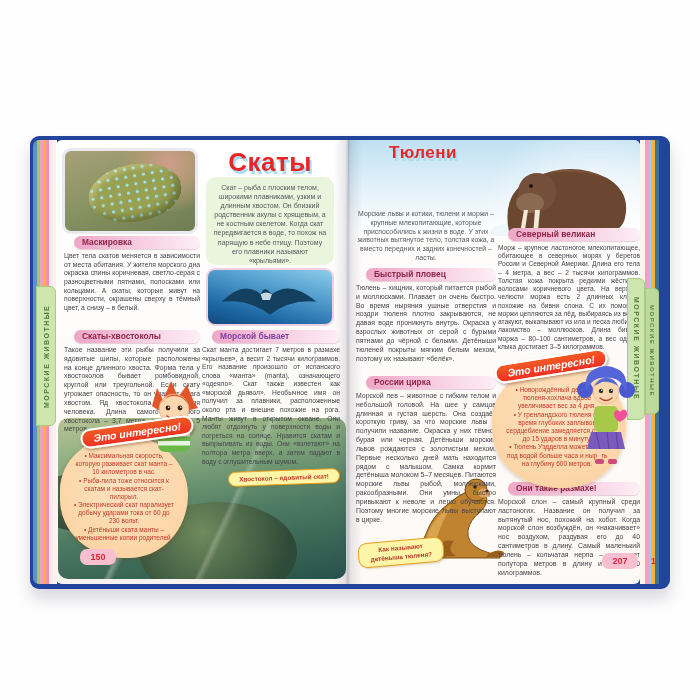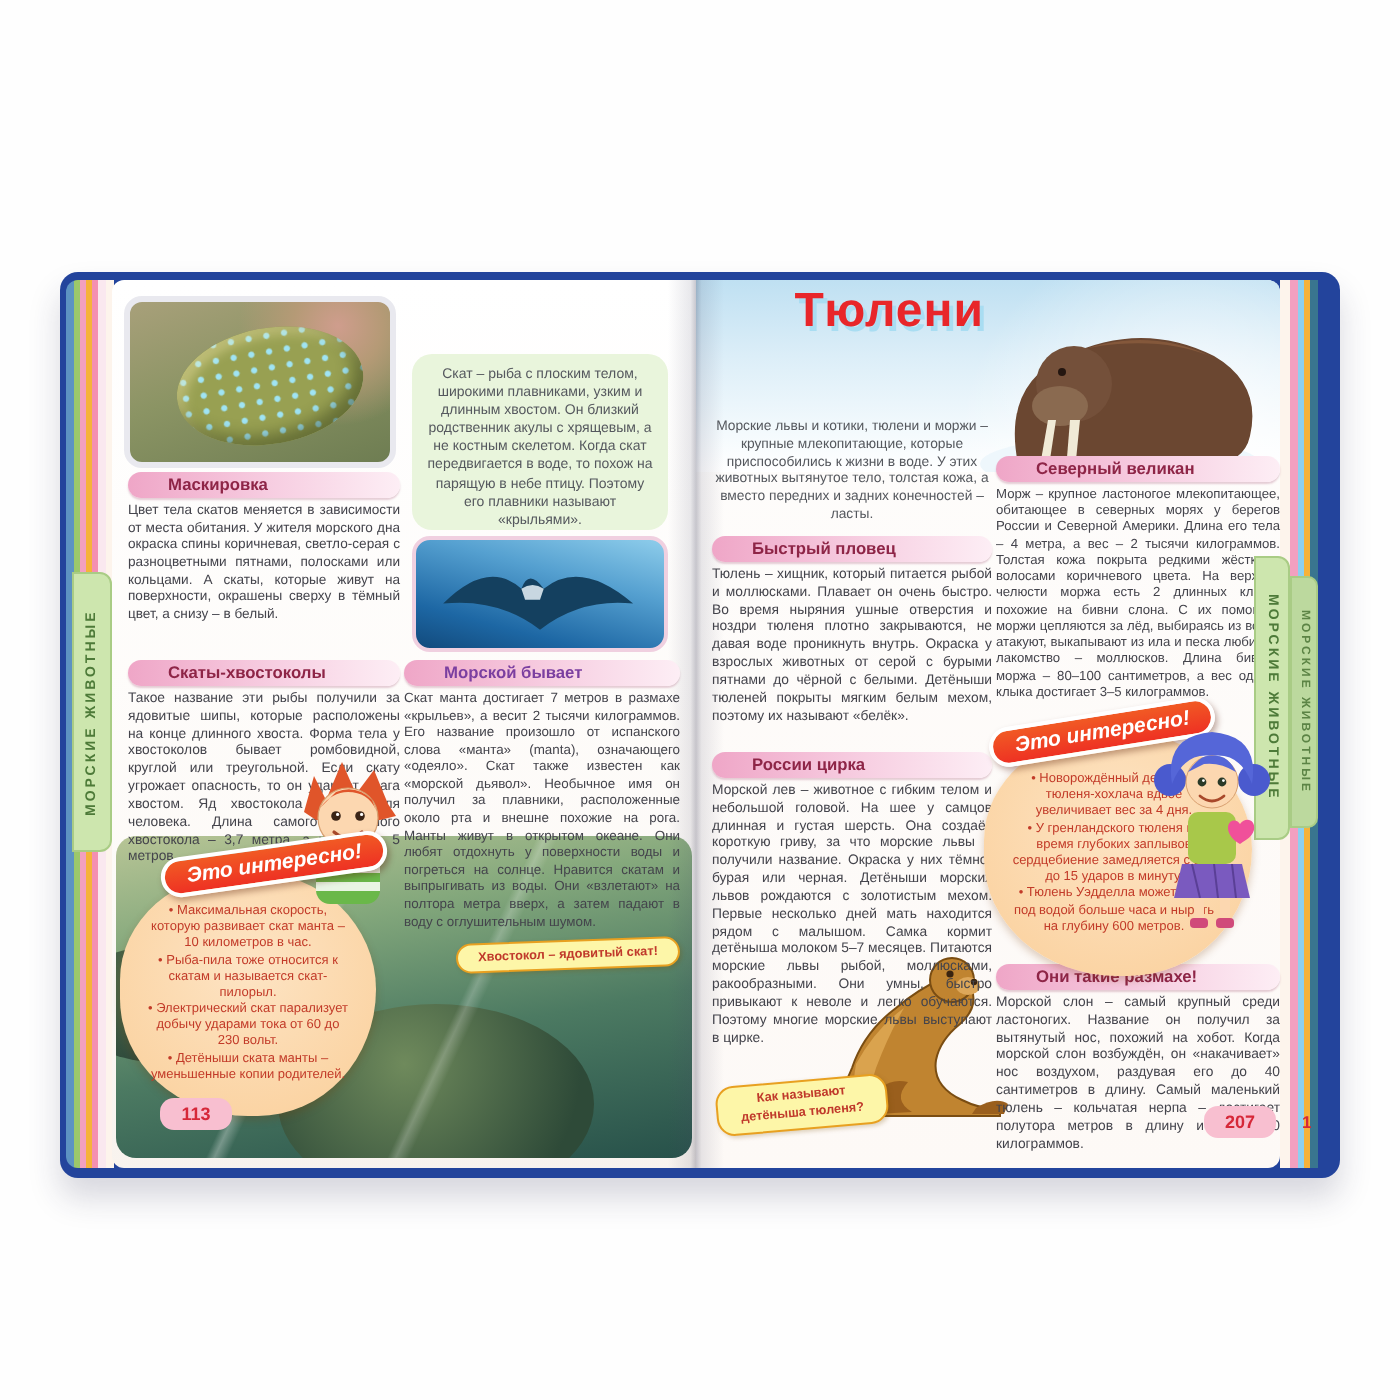--- a/index.html
+++ b/index.html
@@ -26,31 +26,31 @@
   .vtab { position:absolute; z-index:7; background:#cde6ae; color:#4d7a38; font-weight:bold;
     display:flex; align-items:center; justify-content:center; writing-mode:vertical-rl;
     font-size:7px; letter-spacing:1.5px; border:1px solid #a9cc85; }
   .vtab-left { left:36px; top:286px; width:20px; height:140px; border-radius:6px 0 0 6px; transform:rotate(180deg); }
   .vtab-r1 { left:627px; top:278px; width:18px; height:142px; border-radius:0 6px 6px 0; }
   .vtab-r2 { left:645px; top:288px; width:14px; height:126px; border-radius:0 5px 5px 0; background:#bcd99e; font-size:6px; color:#5c8445; }
 
   .ptitle { position:absolute; z-index:6; font-weight:bold; color:#e8262a;
     text-shadow:2px 2.5px 0 #a9ddf2; letter-spacing:.5px; }
   .ptitle-left { left:200px; top:147px; width:140px; font-size:26px; text-align:center; }
-  .ptitle-right { left:354px; top:144px; width:138px; font-size:24px; line-height:1.02; text-align:right; }
+  .ptitle-right { left:354px; top:144px; width:138px; font-size:17px; line-height:1.02; text-align:center; }
 
   .intro-box { position:absolute; left:206px; top:177px; width:128px; height:88px; z-index:6;
     background:#e9f5dc; border-radius:10px; padding:6px 6px; font-size:7px; line-height:1.3;
     color:#55585e; text-align:center; }
   .intro-right { position:absolute; left:352px; top:210px; width:148px; z-index:6;
     font-size:6.9px; line-height:1.28; color:#55585e; text-align:center; }
 
-  .pill-head { display:block; height:13px; line-height:12px; border-radius:8px; padding:0 20px;
+  .pill-head { display:block; height:13px; line-height:12px; border-radius:8px; padding:0 8px;
     background:linear-gradient(90deg,#efa6c7 0%,#f7cfe2 55%,#fdeef5 100%);
-    font-size:8.4px; font-weight:bold; color:#8e2547; box-shadow:0 1px 1px rgba(150,60,100,.25); }
+    font-size:8.4px; font-weight:bold; color:#8e2547; box-shadow:0 1px 1px rgba(150,60,100,.25);margin-left:10px; }
   .pill-head.purple { color:#7b3fa0; }
   .sec { position:absolute; z-index:6; }
   .sec-body { margin-top:3px; font-size:6.9px; line-height:1.28; color:#44444c; text-align:justify; }
 
   .photo-frame { position:absolute; z-index:4; border-radius:9px; overflow:hidden; }
   .stingray-photo { left:62px; top:148px; width:136px; height:86px; border:3px solid #e9e9ef;
     background:radial-gradient(circle at 80% 15%,#cf9d8d 0%,#b59a76 18%,rgba(0,0,0,0) 40%),
       linear-gradient(160deg,#a8a07a 0%,#8b9464 45%,#6e7d52 100%); }
   .stingray-body { position:absolute; left:18%; top:16%; width:72%; height:72%; border-radius:50%;
     transform:rotate(-10deg); background-color:#98a052;
@@ -119,20 +119,21 @@
       <span>МОРСКИЕ ЖИВОТНЫЕ</span>
     </div>
   <div class="vtab vtab-r2">
       <span>МОРСКИЕ ЖИВОТНЫЕ</span>
     </div>
 
   <div class="photo-frame stingray-photo">
     <div class="stingray-body"></div>
   </div>
 
+  <h1 class="ptitle ptitle-left">Скаты</h1>
 
   <div class="intro-box">Скат – рыба с плоским телом, широкими плавниками, узким и длинным хвостом. Он близкий родственник акулы с хрящевым, а не костным скелетом. Когда скат передвигается в воде, то похож на парящую в небе птицу. Поэтому его плавники называют «крыльями».</div>
 
   <div class="sec" style="left:64px; top:330px; width:136px;">
     <span class="pill-head">Скаты-хвостоколы</span>
     <div class="sec-body">Такое название эти рыбы получили за ядовитые шипы, которые расположены на конце длинного хвоста. Форма тела у хвостоколов бывает ромбовидной, круглой или треугольной. Если скату угрожает опасность, то он ударяет врага хвостом. Яд хвостокола опасен для человека. Длина самого большого хвостокола – 3,7 метра, а ширина – 5 метров.</div>
   </div>
 
   <div class="sec" style="left:64px; top:236px; width:136px;">
     <span class="pill-head">Маскировка</span>
@@ -175,21 +176,21 @@
   <div class="bubble bubble-left">
     <div>
       <div>• Максимальная скорость, которую развивает скат манта – 10 километров в час.</div>
       <div>• Рыба-пила тоже относится к скатам и называется скат-пилорыл.</div>
       <div>• Электрический скат парализует добычу ударами тока от 60 до 230 вольт.</div>
       <div>• Детёныши ската манты – уменьшенные копии родителей.</div>
     </div>
   </div>
 
   <div class="ypill caption-pill">Хвостокол – ядовитый скат!</div>
-  <div class="pnum pnum-left">113</div>
+  <div class="pnum pnum-left">150</div>
 
   <div class="photo-frame walrus-photo">
     <svg viewBox="0 0 160 96" width="170" height="96" style="position:absolute;right:0;top:0;">
       <ellipse cx="85" cy="92" rx="70" ry="14" fill="#eef7fc"></ellipse>
       <path d="M34 92 Q26 52 58 38 Q96 20 132 38 Q156 52 150 78 Q147 92 128 93 Z" fill="#6b4731"></path>
       <path d="M58 38 Q96 22 130 38 Q110 30 84 32 Q68 33 58 38 Z" fill="#84583b"></path>
       <circle cx="62" cy="52" r="19" fill="#74503a"></circle>
       <ellipse cx="55" cy="63" rx="14" ry="10" fill="#8a6a50"></ellipse>
       <circle cx="56" cy="46" r="2" fill="#241610"></circle>
       <path d="M49 70 L45 93 L49.5 93 L53 70 Z" fill="#f0ead6"></path>

